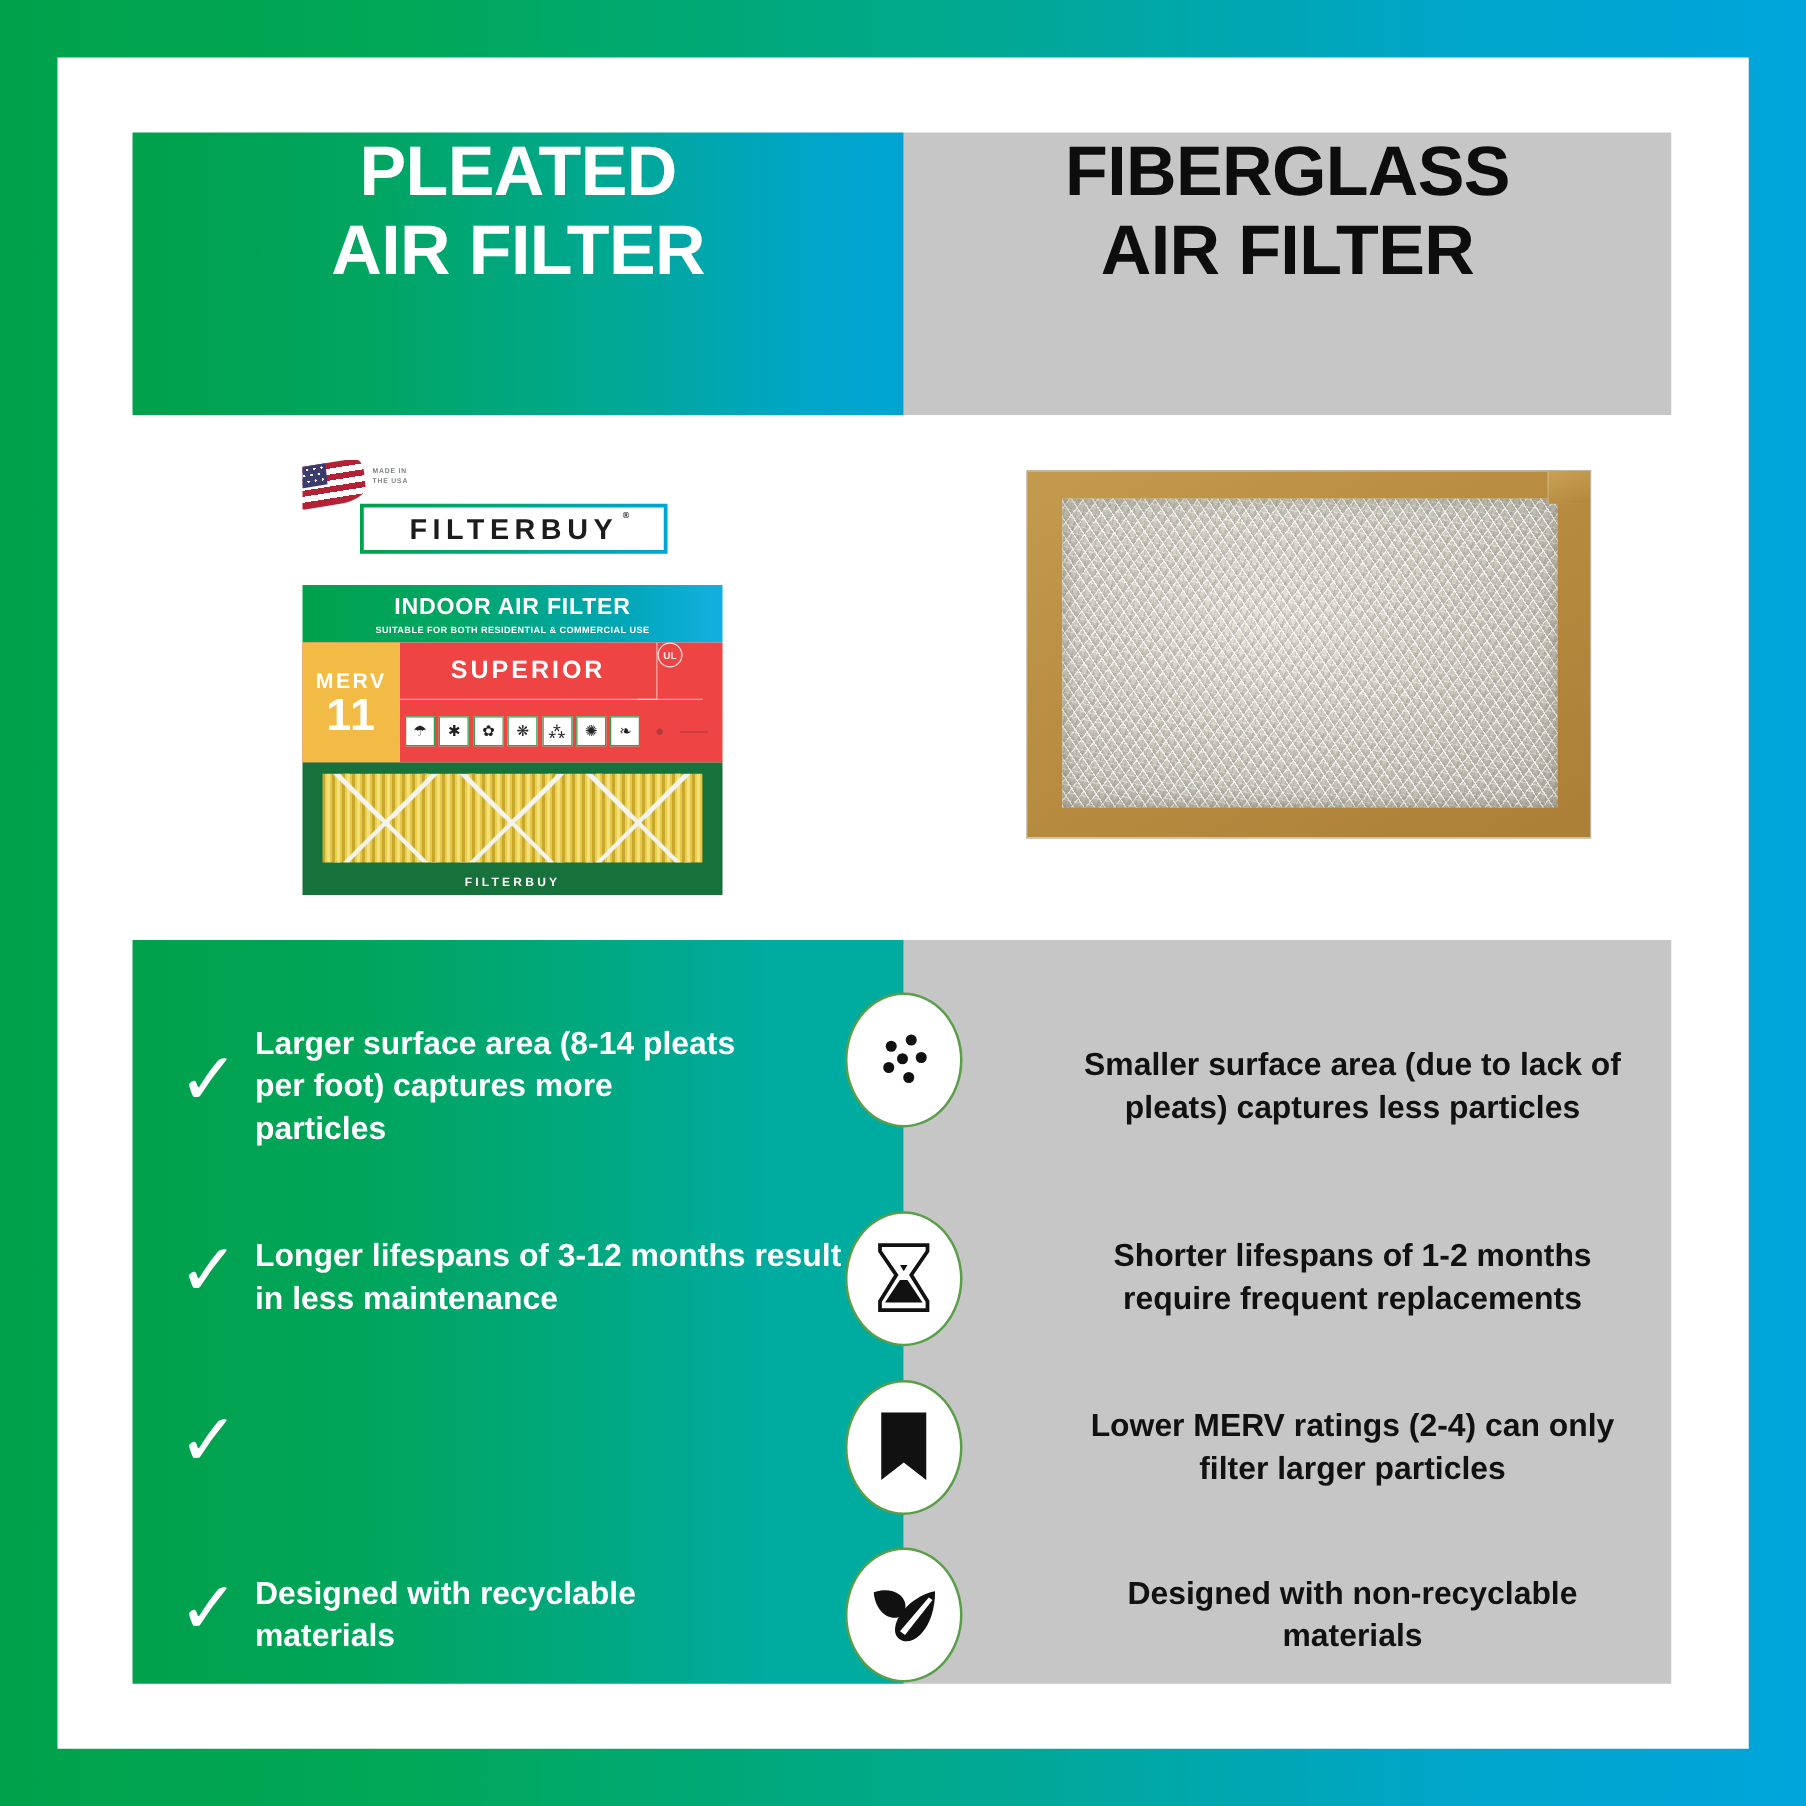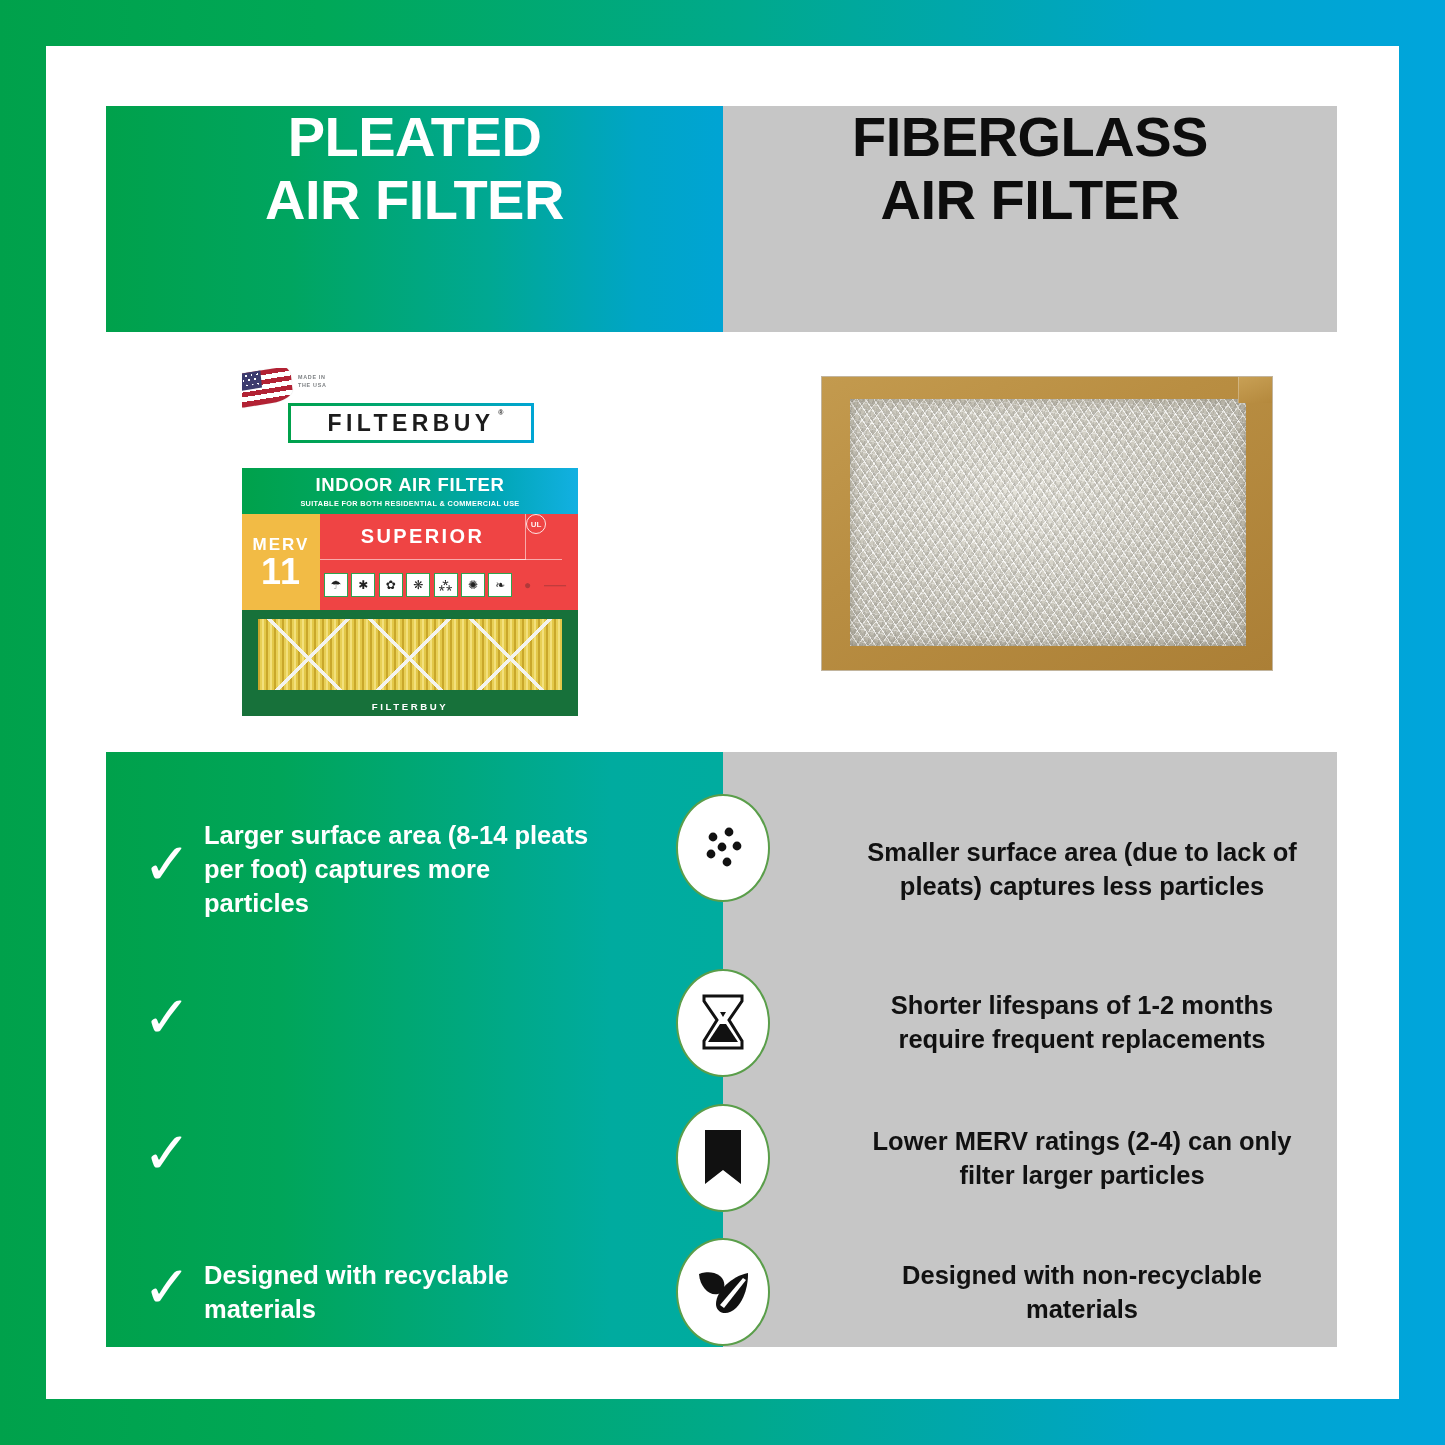--- a/index.html
+++ b/index.html
@@ -338,20 +338,21 @@
         <div class="ltext" style="max-width:390px;">Larger surface area (8-14 pleats per foot) captures more particles</div>
       </div>
       <div class="crow-right">
         <div class="rtext">Smaller surface area (due to lack of pleats) captures less particles</div>
       </div>
     </div>
 
     <div class="crow" style="top:212px; height:118px;">
       <div class="crow-left">
         <div class="check">✓</div>
+        <div class="ltext" style="max-width:470px;">Longer lifespans of 3-12 months result in less maintenance</div>
       </div>
       <div class="crow-right">
         <div class="rtext">Shorter lifespans of 1-2 months require frequent replacements</div>
       </div>
     </div>
 
     <div class="crow" style="top:348px; height:118px;">
       <div class="crow-left">
         <div class="check">✓</div>
       </div>

